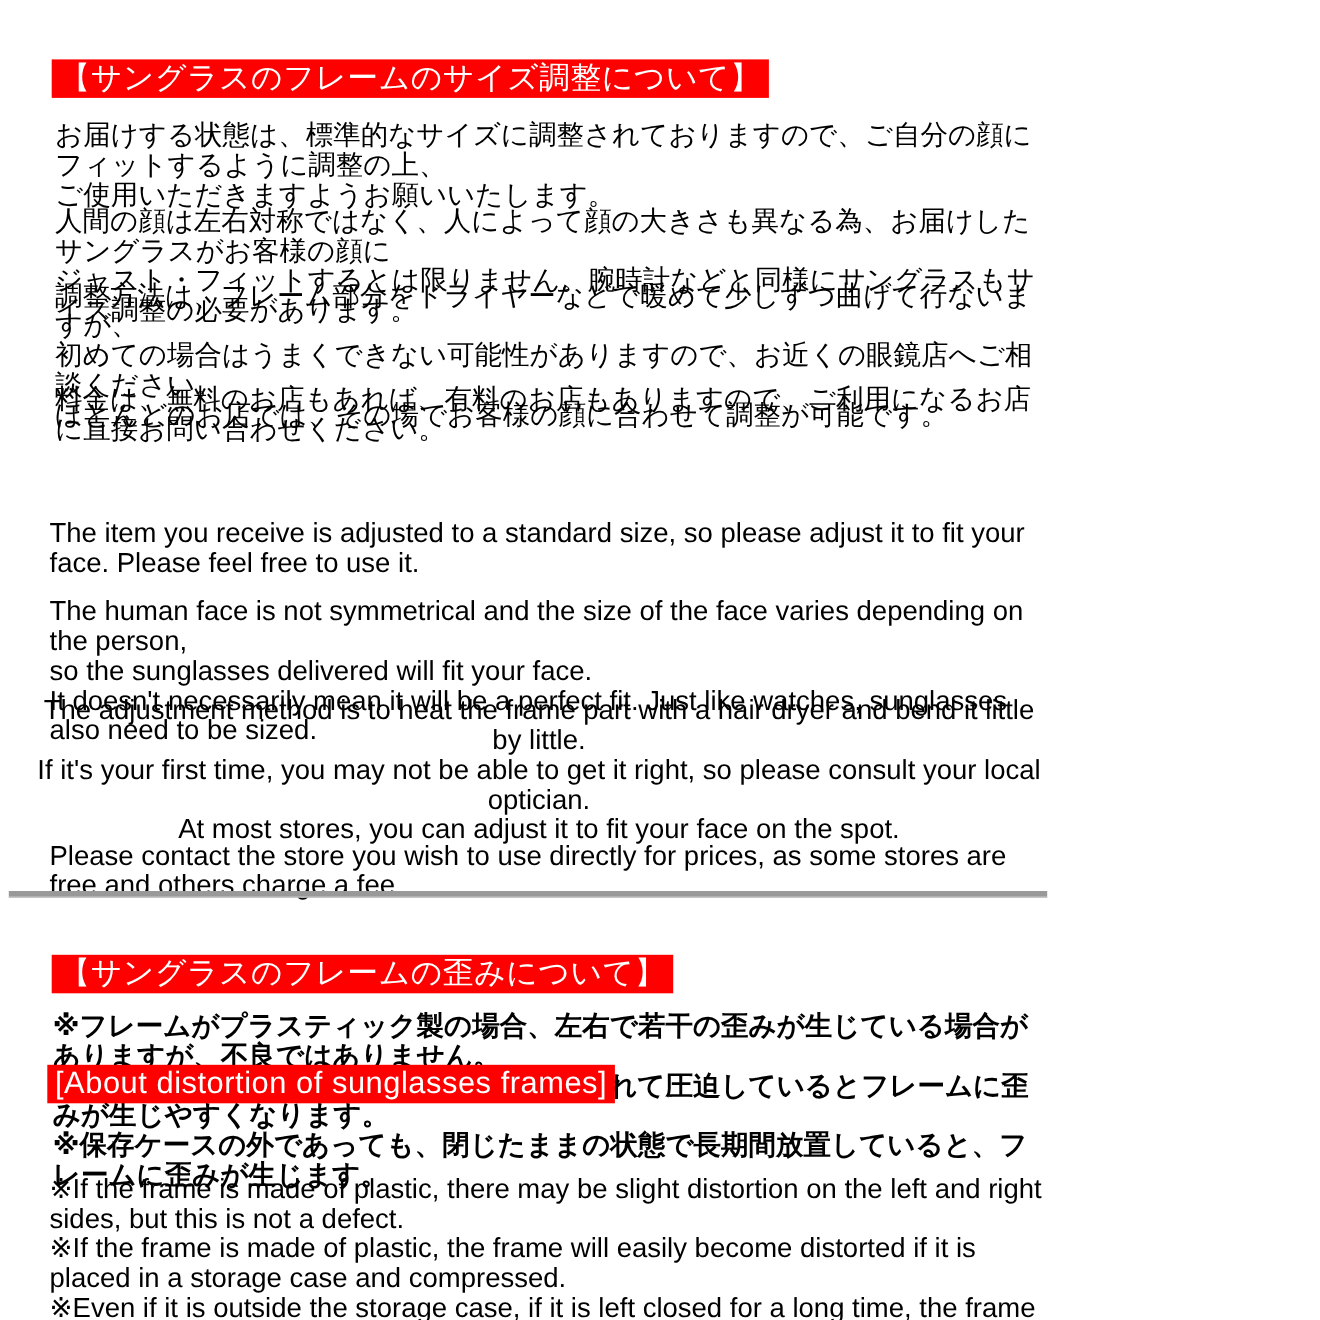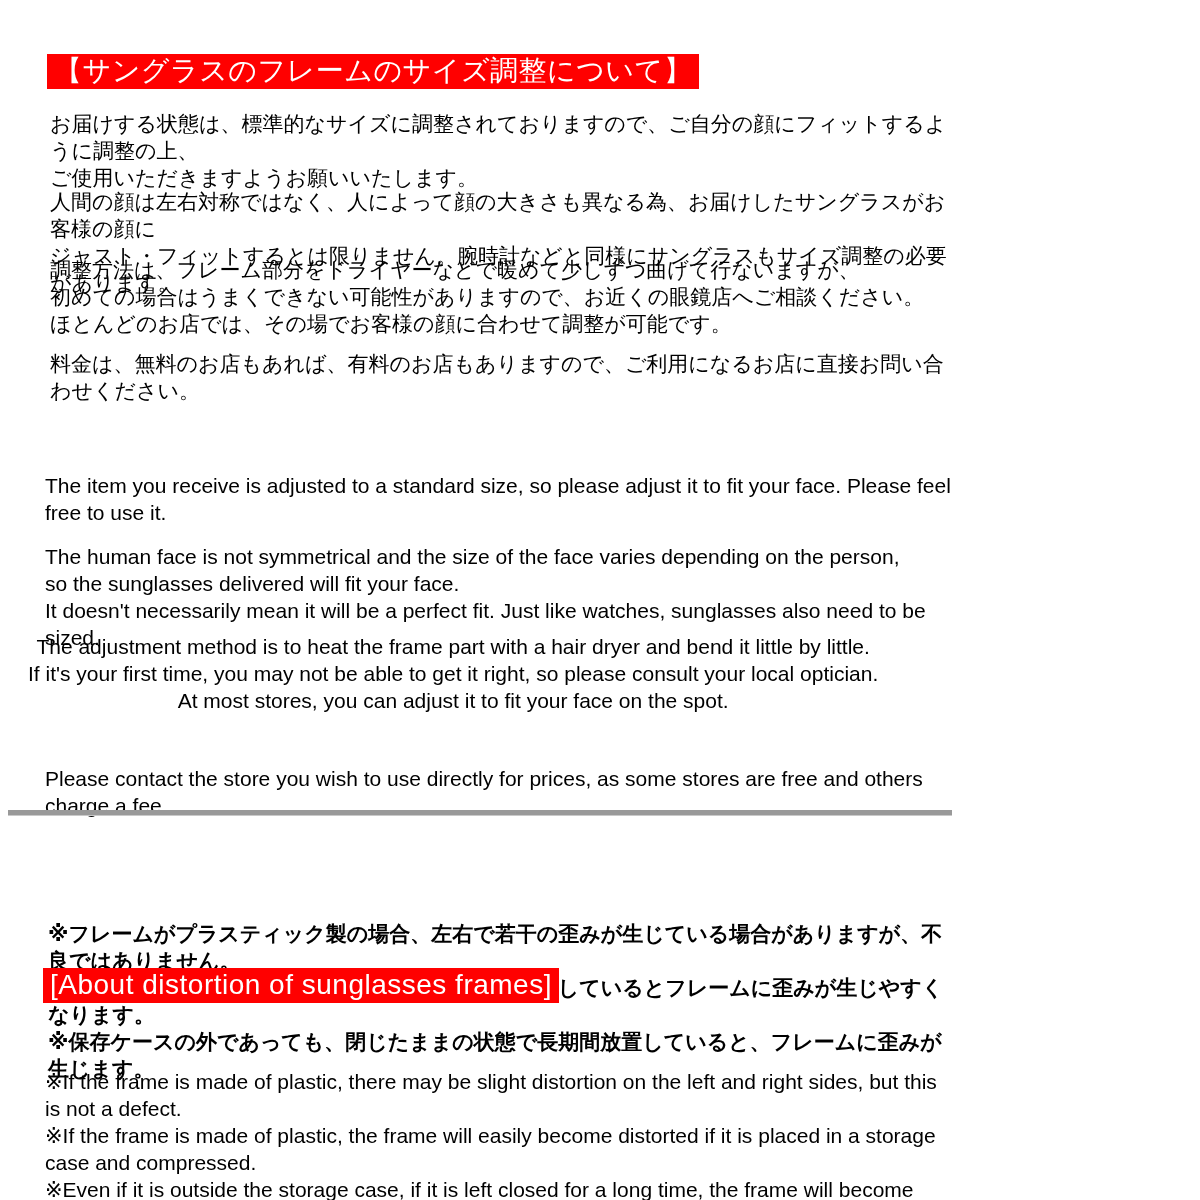--- a/index.html
+++ b/index.html
@@ -25,21 +25,21 @@
     color:var(--banner-text);
     font-size:28px;
     line-height:28px;
     padding:3px 7px 4px 7px;
     white-space:nowrap;
     letter-spacing:0.5px;
   }
   .para{
     position:absolute;
     margin:0;
-    font-size:21px;
+    font-size:25px;
     line-height:27px;
     white-space:pre-line;
     color:var(--body-text);
   }
   .divider{
     position:absolute;
     top:810px;left:8px;
     width:1177px;height:5px;
     background:var(--divider);
     border-bottom:1px solid #c9c9c9;
@@ -79,20 +79,21 @@
   <p class="para e2">The human face is not symmetrical and the size of the face varies depending on the person,
 so the sunglasses delivered will fit your face.
 It doesn't necessarily mean it will be a perfect fit. Just like watches, sunglasses also need to be sized.</p>
   <p class="para e3">The adjustment method is to heat the frame part with a hair dryer and bend it little by little.
 If it's your first time, you may not be able to get it right, so please consult your local optician.
 At most stores, you can adjust it to fit your face on the spot.</p>
   <p class="para e4">Please contact the store you wish to use directly for prices, as some stores are free and others charge a fee.</p>
 
   <div class="divider"></div>
 
+  <div class="banner b3">【サングラスのフレームの歪みについて】</div>
   <p class="para j5">※フレームがプラスティック製の場合、左右で若干の歪みが生じている場合がありますが、不良ではありません。
 ※プラスティック製の場合、保存ケースに入れて圧迫しているとフレームに歪みが生じやすくなります。
 ※保存ケースの外であっても、閉じたままの状態で長期間放置していると、フレームに歪みが生じます。</p>
 
   <div class="banner b4">[About distortion of sunglasses frames]</div>
   <p class="para e5">※If the frame is made of plastic, there may be slight distortion on the left and right sides, but this is not a defect.
 ※If the frame is made of plastic, the frame will easily become distorted if it is placed in a storage case and compressed.
 ※Even if it is outside the storage case, if it is left closed for a long time, the frame will become distorted.</p>
 
 </div>

